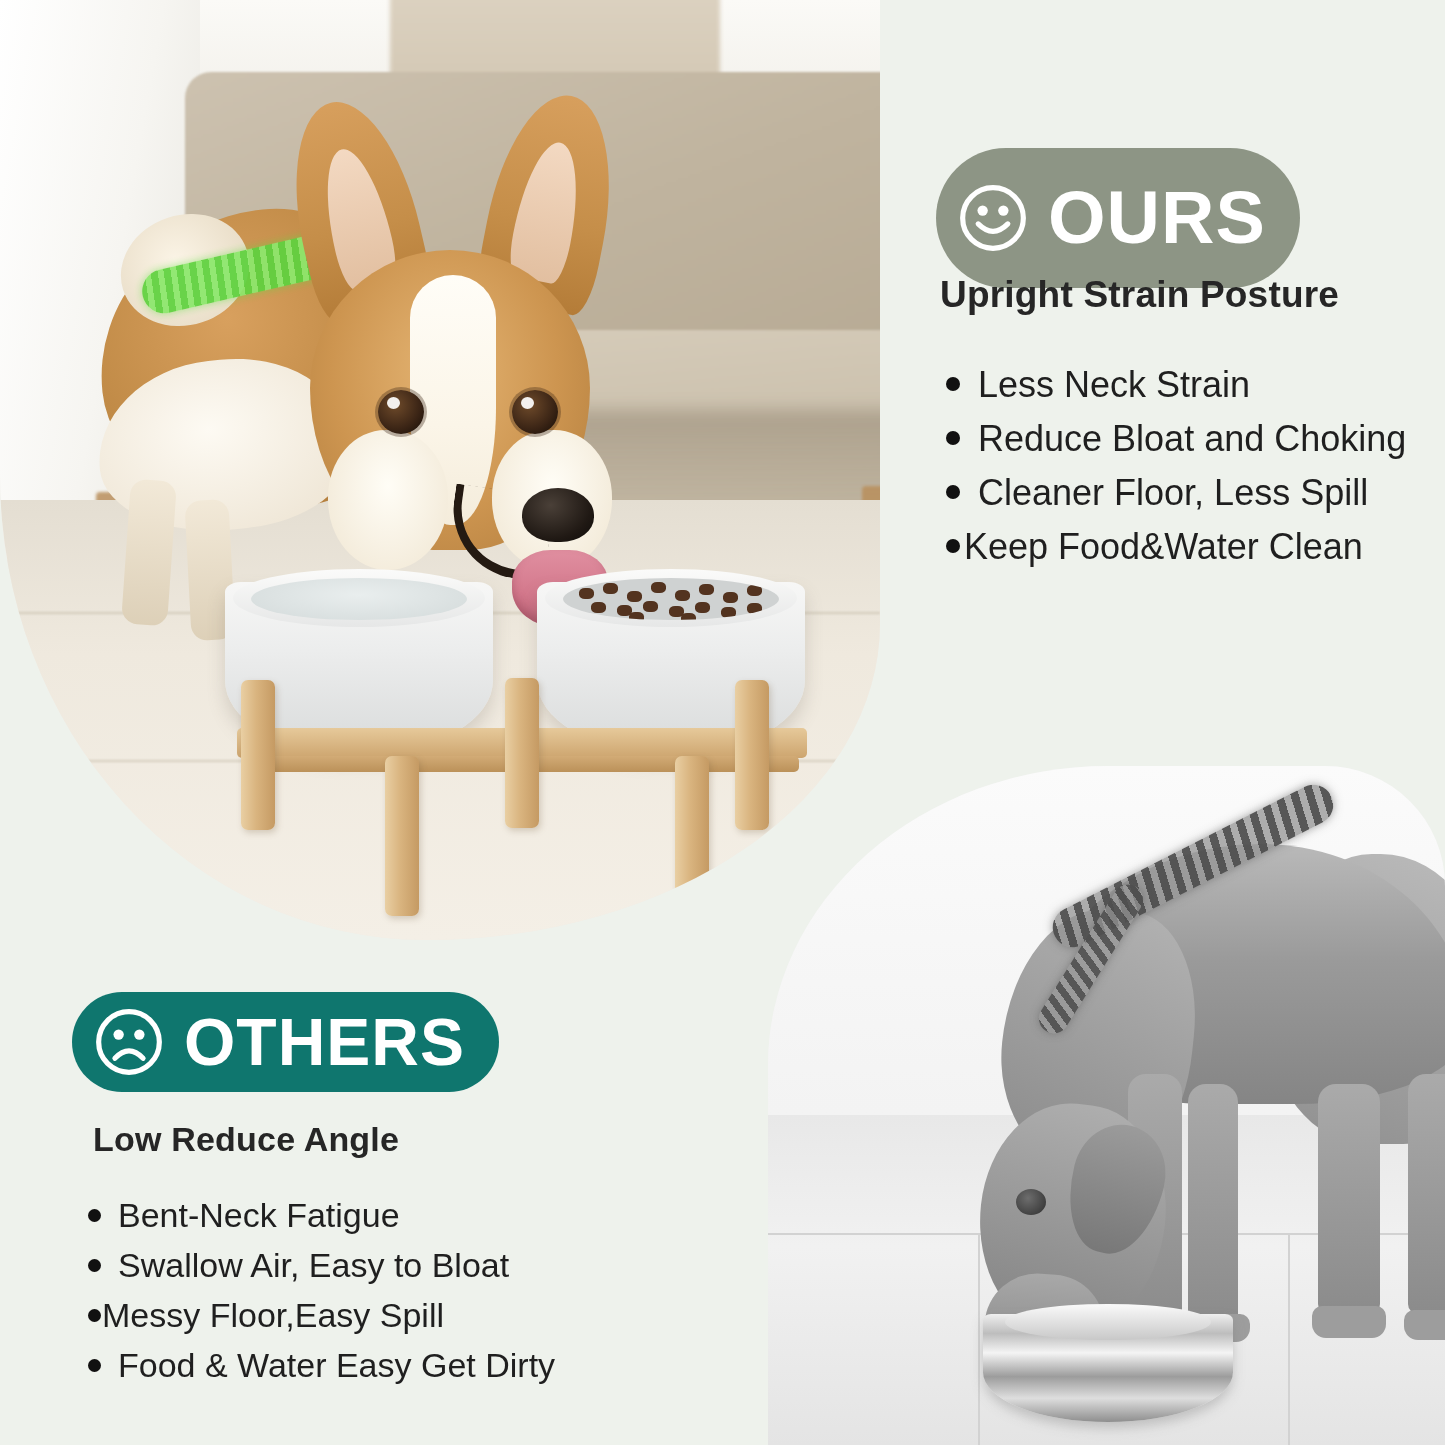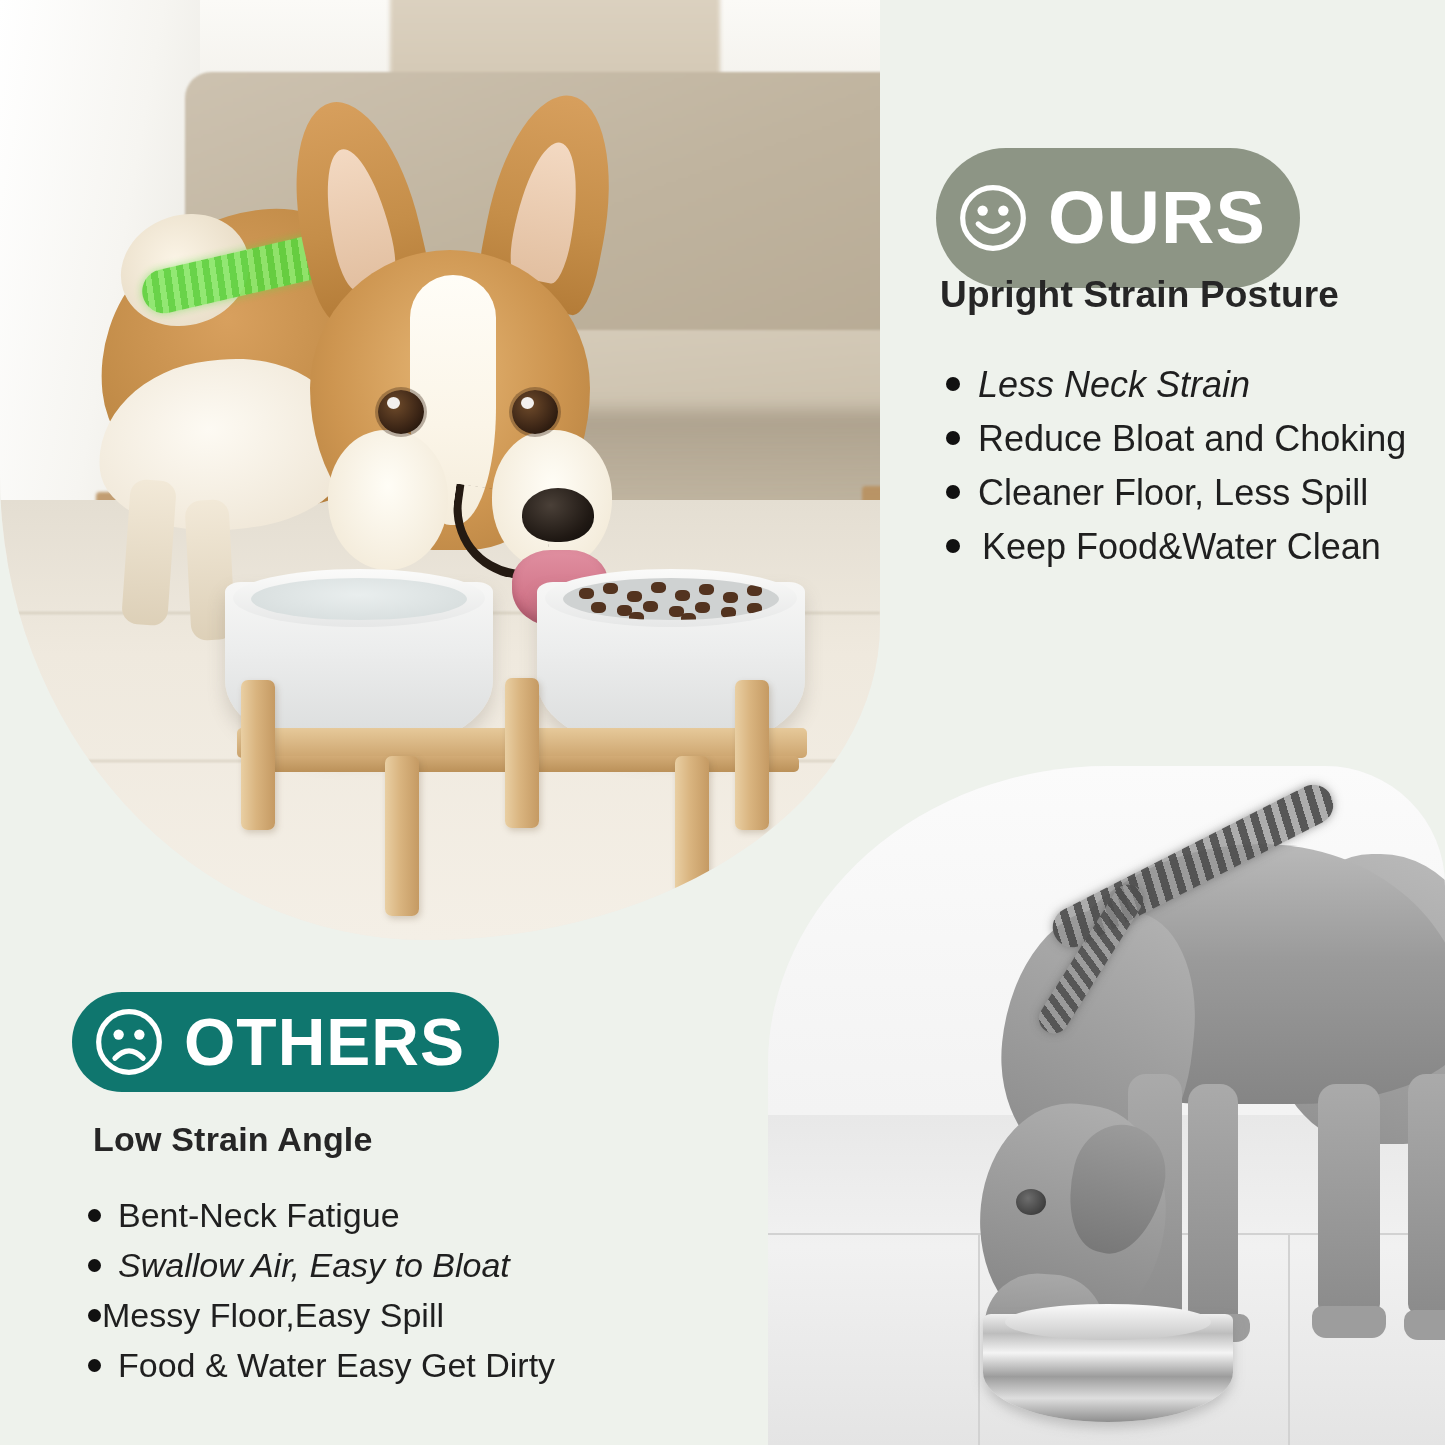--- a/index.html
+++ b/index.html
@@ -398,58 +398,58 @@
       <circle cx="36" cy="40" r="7" fill="#ffffff"></circle>
       <circle cx="64" cy="40" r="7" fill="#ffffff"></circle>
       <path d="M30 58 Q50 78 70 58" fill="none" stroke="#ffffff" stroke-width="7" stroke-linecap="round"></path>
     </svg>
     <span class="badge-word" style="font-size:74px;">OURS</span>
   </div>
 
   <div class="heading" style="left:940px; top:274px; font-size:37px;">Upright Strain Posture</div>
 
   <ul class="blist" id="ours-list" style="left:946px; top:364px;">
-    <li style="height:54px;font-style:italic;">
+    <li style="height:54px;">
       <span class="dot" style="width:14px;height:14px;top:-6px;"></span>
       <span style="margin-left:18px; font-size:36px;">Less Neck Strain</span>
     </li>
     <li style="height:54px;">
       <span class="dot" style="width:14px;height:14px;top:-6px;"></span>
       <span style="margin-left:18px; font-size:36px;">Reduce Bloat and Choking</span>
     </li>
     <li style="height:54px;">
       <span class="dot" style="width:14px;height:14px;top:-6px;"></span>
       <span style="margin-left:18px; font-size:36px;">Cleaner Floor, Less Spill</span>
     </li>
     <li style="height:54px;">
       <span class="dot" style="width:14px;height:14px;top:-6px;"></span>
-      <span style="margin-left:22px; font-size:36px;">Keep Food&amp;Water Clean</span>
+      <span style="margin-left:4px; font-size:36px;">Keep Food&amp;Water Clean</span>
     </li>
   </ul>
 
   <div class="badge" id="others-badge" style="left: 72px; top: 992px; height: 100px; background: #0f766e;">
     <svg class="badge-face" viewBox="0 0 100 100">
       <circle cx="50" cy="50" r="41" fill="none" stroke="#ffffff" stroke-width="7"></circle>
       <circle cx="36" cy="40" r="7" fill="#ffffff"></circle>
       <circle cx="64" cy="40" r="7" fill="#ffffff"></circle>
       <path d="M31 72 Q50 52 69 72" fill="none" stroke="#ffffff" stroke-width="7" stroke-linecap="round"></path>
     </svg>
     <span class="badge-word" style="font-size:66px;">OTHERS</span>
   </div>
 
-  <div class="heading" style="left:93px; top:1120px; font-size:34px;">Low Strain Angle</div>
+  <div class="heading" style="left:93px; top:1120px; font-size:34px;">Low Reduce Angle</div>
 
   <ul class="blist" id="others-list" style="left:88px; top:1196px;">
     <li style="height:50px;">
       <span class="dot" style="width:13px;height:13px;top:-5px;"></span>
       <span style="margin-left:17px; font-size:34px;">Bent-Neck Fatigue</span>
     </li>
     <li style="height:50px;">
       <span class="dot" style="width:13px;height:13px;top:-5px;"></span>
-      <span style="margin-left:17px; font-size:34px;font-style:italic;">Swallow Air, Easy to Bloat</span>
+      <span style="margin-left:17px; font-size:34px;">Swallow Air, Easy to Bloat</span>
     </li>
     <li style="height:50px;">
       <span class="dot" style="width:13px;height:13px;top:-5px;"></span>
       <span style="margin-left:1px; font-size:34px;">Messy Floor,Easy Spill</span>
     </li>
     <li style="height:50px;">
       <span class="dot" style="width:13px;height:13px;top:-5px;"></span>
       <span style="margin-left:17px; font-size:34px;">Food &amp; Water Easy Get Dirty</span>
     </li>
   </ul>

